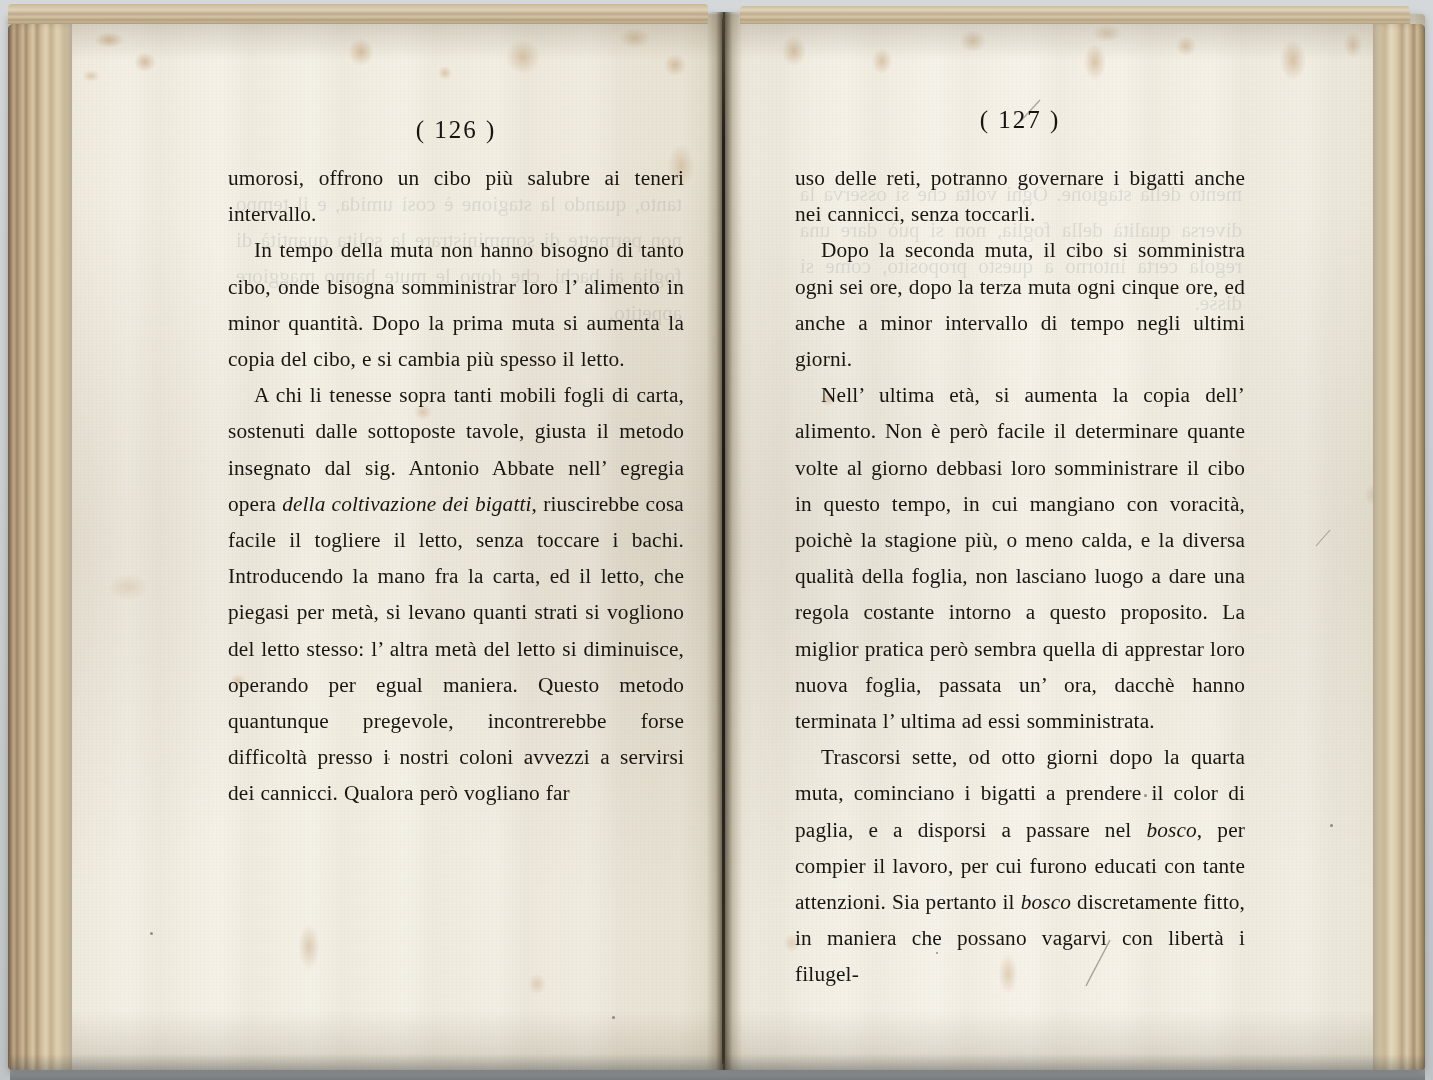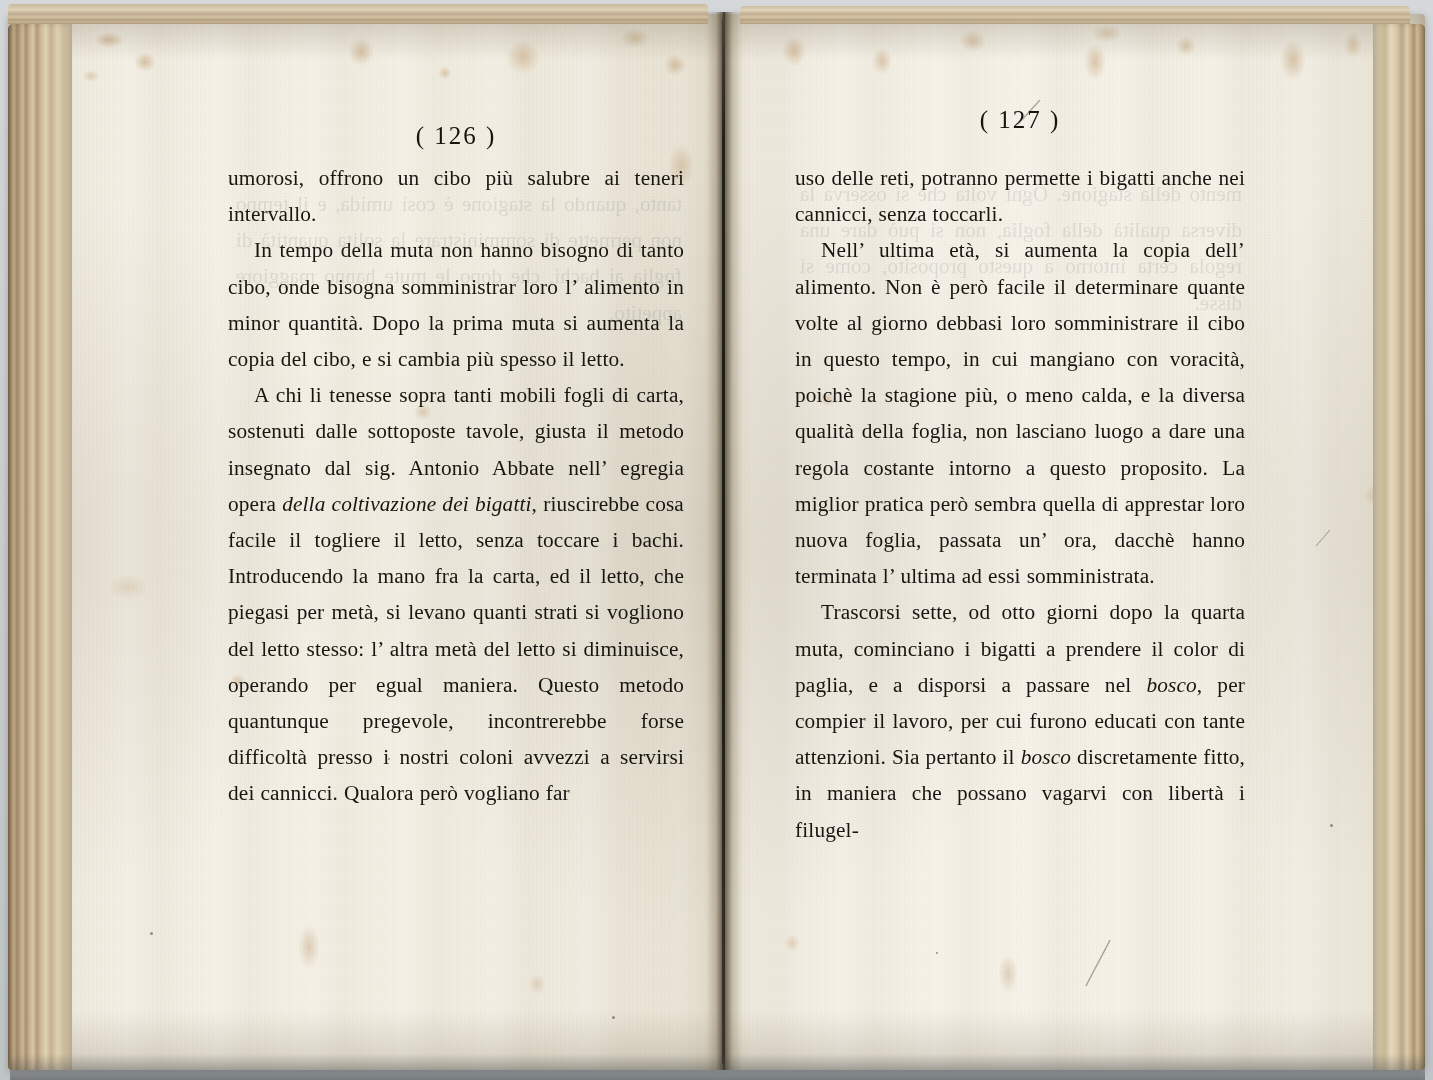--- a/index.html
+++ b/index.html
@@ -87,21 +87,21 @@
   .under{position:absolute;left:10px;right:8px;bottom:0;height:26px;
     background:linear-gradient(0deg,rgba(60,64,66,.55),rgba(60,64,66,0));}
 
   
   .col{position:absolute;color:#171410;}
   .col.left{left:228px;top:160px;width:456px;}
   .col.right{left:795px;top:160px;width:450px;}
 
   .folio{position:absolute;width:100%;text-align:center;
     font-size:25px;letter-spacing:1.5px;color:#17140f;}
-  .folio.l{left:228px;top:122px;width:456px;}
+  .folio.l{left:228px;top:116px;width:456px;}
   .folio.r{left:795px;top:106px;width:450px;}
   .folio .num{font-variant:small-caps;letter-spacing:2px;}
 
   .para{margin:0 0 0 0;text-align:justify;text-justify:inter-word;
     font-size:21.3px;line-height:36.2px;letter-spacing:.15px;
     word-spacing:.5px;color:#191510;}
   .para + .para{text-indent:26px;}
   .para.cont{text-indent:0;}
   .para i{font-style:italic;}
 
@@ -203,17 +203,18 @@
   <div class="folio r">
     <span class="num">( 127 )</span>
   </div>
 
   <div class="col left" id="col-left">
       <p class="para cont"><span>umorosi, offrono un cibo più salubre ai teneri intervallo.</span></p>
       <p class="para"><span>In tempo della muta non hanno bisogno di tanto cibo, onde bisogna somministrar loro l’ alimento in minor quantità. Dopo la prima muta si aumenta la copia del cibo, e si cambia più spesso il letto.</span></p>
       <p class="para"><span>A chi li tenesse sopra tanti mobili fogli di carta, sostenuti dalle sottoposte tavole, giusta il metodo insegnato dal sig. Antonio Abbate nell’ egregia opera </span><i>della coltivazione dei bigatti</i><span>, riuscirebbe cosa facile il togliere il letto, senza toccare i bachi. Introducendo la mano fra la carta, ed il letto, che piegasi per metà, si levano quanti strati si vogliono del letto stesso: l’ altra metà del letto si diminuisce, operando per egual maniera. Questo metodo quantunque pregevole, incontrerebbe forse difficoltà presso i nostri coloni avvezzi a servirsi dei cannicci. Qualora però vogliano far</span></p>
     </div>
   <div class="col right" id="col-right">
-      <p class="para cont"><span>uso delle reti, potranno permette i bigatti anche nei cannicci, senza toccarli.</span></p>
+      <p class="para cont"><span>uso delle reti, potranno governare i bigatti anche nei cannicci, senza toccarli.</span></p>
+      <p class="para"><span>Dopo la seconda muta, il cibo si somministra ogni sei ore, dopo la terza muta ogni cinque ore, ed anche a minor intervallo di tempo negli ultimi giorni.</span></p>
       <p class="para"><span>Nell’ ultima età, si aumenta la copia dell’ alimento. Non è però facile il determinare quante volte al giorno debbasi loro somministrare il cibo in questo tempo, in cui mangiano con voracità, poichè la stagione più, o meno calda, e la diversa qualità della foglia, non lasciano luogo a dare una regola costante intorno a questo proposito. La miglior pratica però sembra quella di apprestar loro nuova foglia, passata un’ ora, dacchè hanno terminata l’ ultima ad essi somministrata.</span></p>
       <p class="para"><span>Trascorsi sette, od otto giorni dopo la quarta muta, cominciano i bigatti a prendere il color di paglia, e a disporsi a passare nel </span><i>bosco</i><span>, per compier il lavoro, per cui furono educati con tante attenzioni. Sia pertanto il </span><i>bosco</i><span> discretamente fitto, in maniera che possano vagarvi con libertà i filugel-</span></p>
     </div>
 </div>
 
 </body></html>

